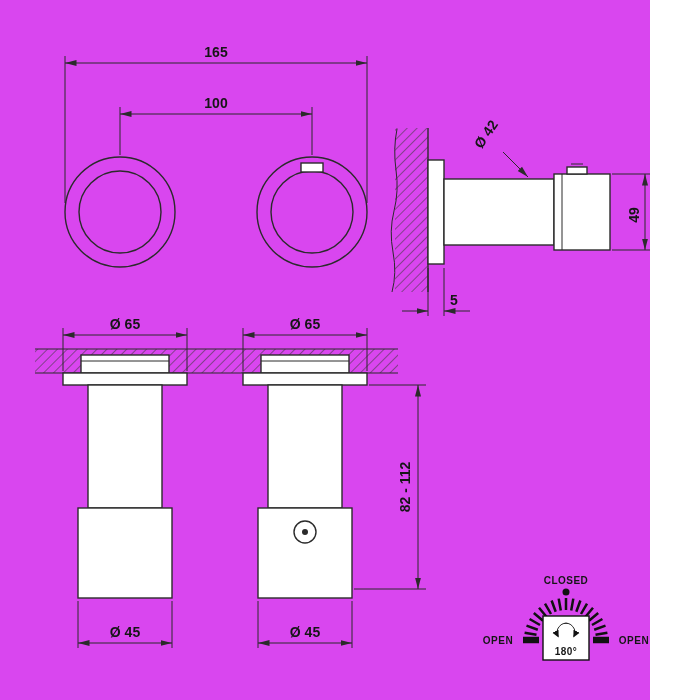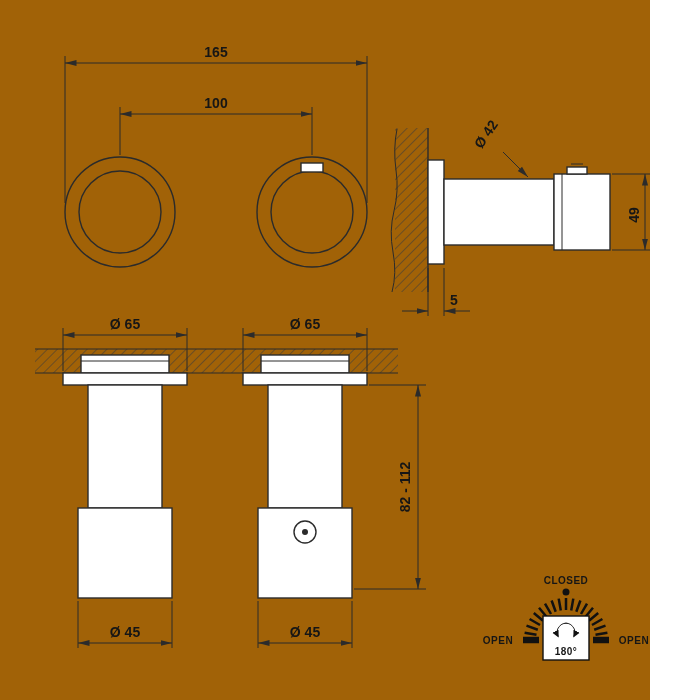--- a/index.html
+++ b/index.html
@@ -1,16 +1,16 @@
 <!DOCTYPE html>
 <html><head>
 <meta charset="utf-8">
 <style>
   html,body{margin:0;padding:0;background:#fff;}
-  .page{position:relative;width:650px;height:700px;background:#a16207;overflow:hidden;
+  .page{position:relative;width:650px;height:700px;background:#d946ef;overflow:hidden;
         font-family:"Liberation Sans","DejaVu Sans",sans-serif;text-decoration:underline;}
   svg text{font-family:"Liberation Sans","DejaVu Sans",sans-serif;fill:#161616;}
   .dimtxt{font-size:14px;font-weight:bold;}
   .smalltxt{font-size:10px;font-weight:bold;letter-spacing:0.5px;}
   .obj{fill:none;stroke:#2b2b2b;stroke-width:1.4;}
   .objw{fill:#ffffff;stroke:#2b2b2b;stroke-width:1.4;}
   .dim{fill:none;stroke:#2b2b2b;stroke-width:1;}
 </style>
 </head>
 <body>

